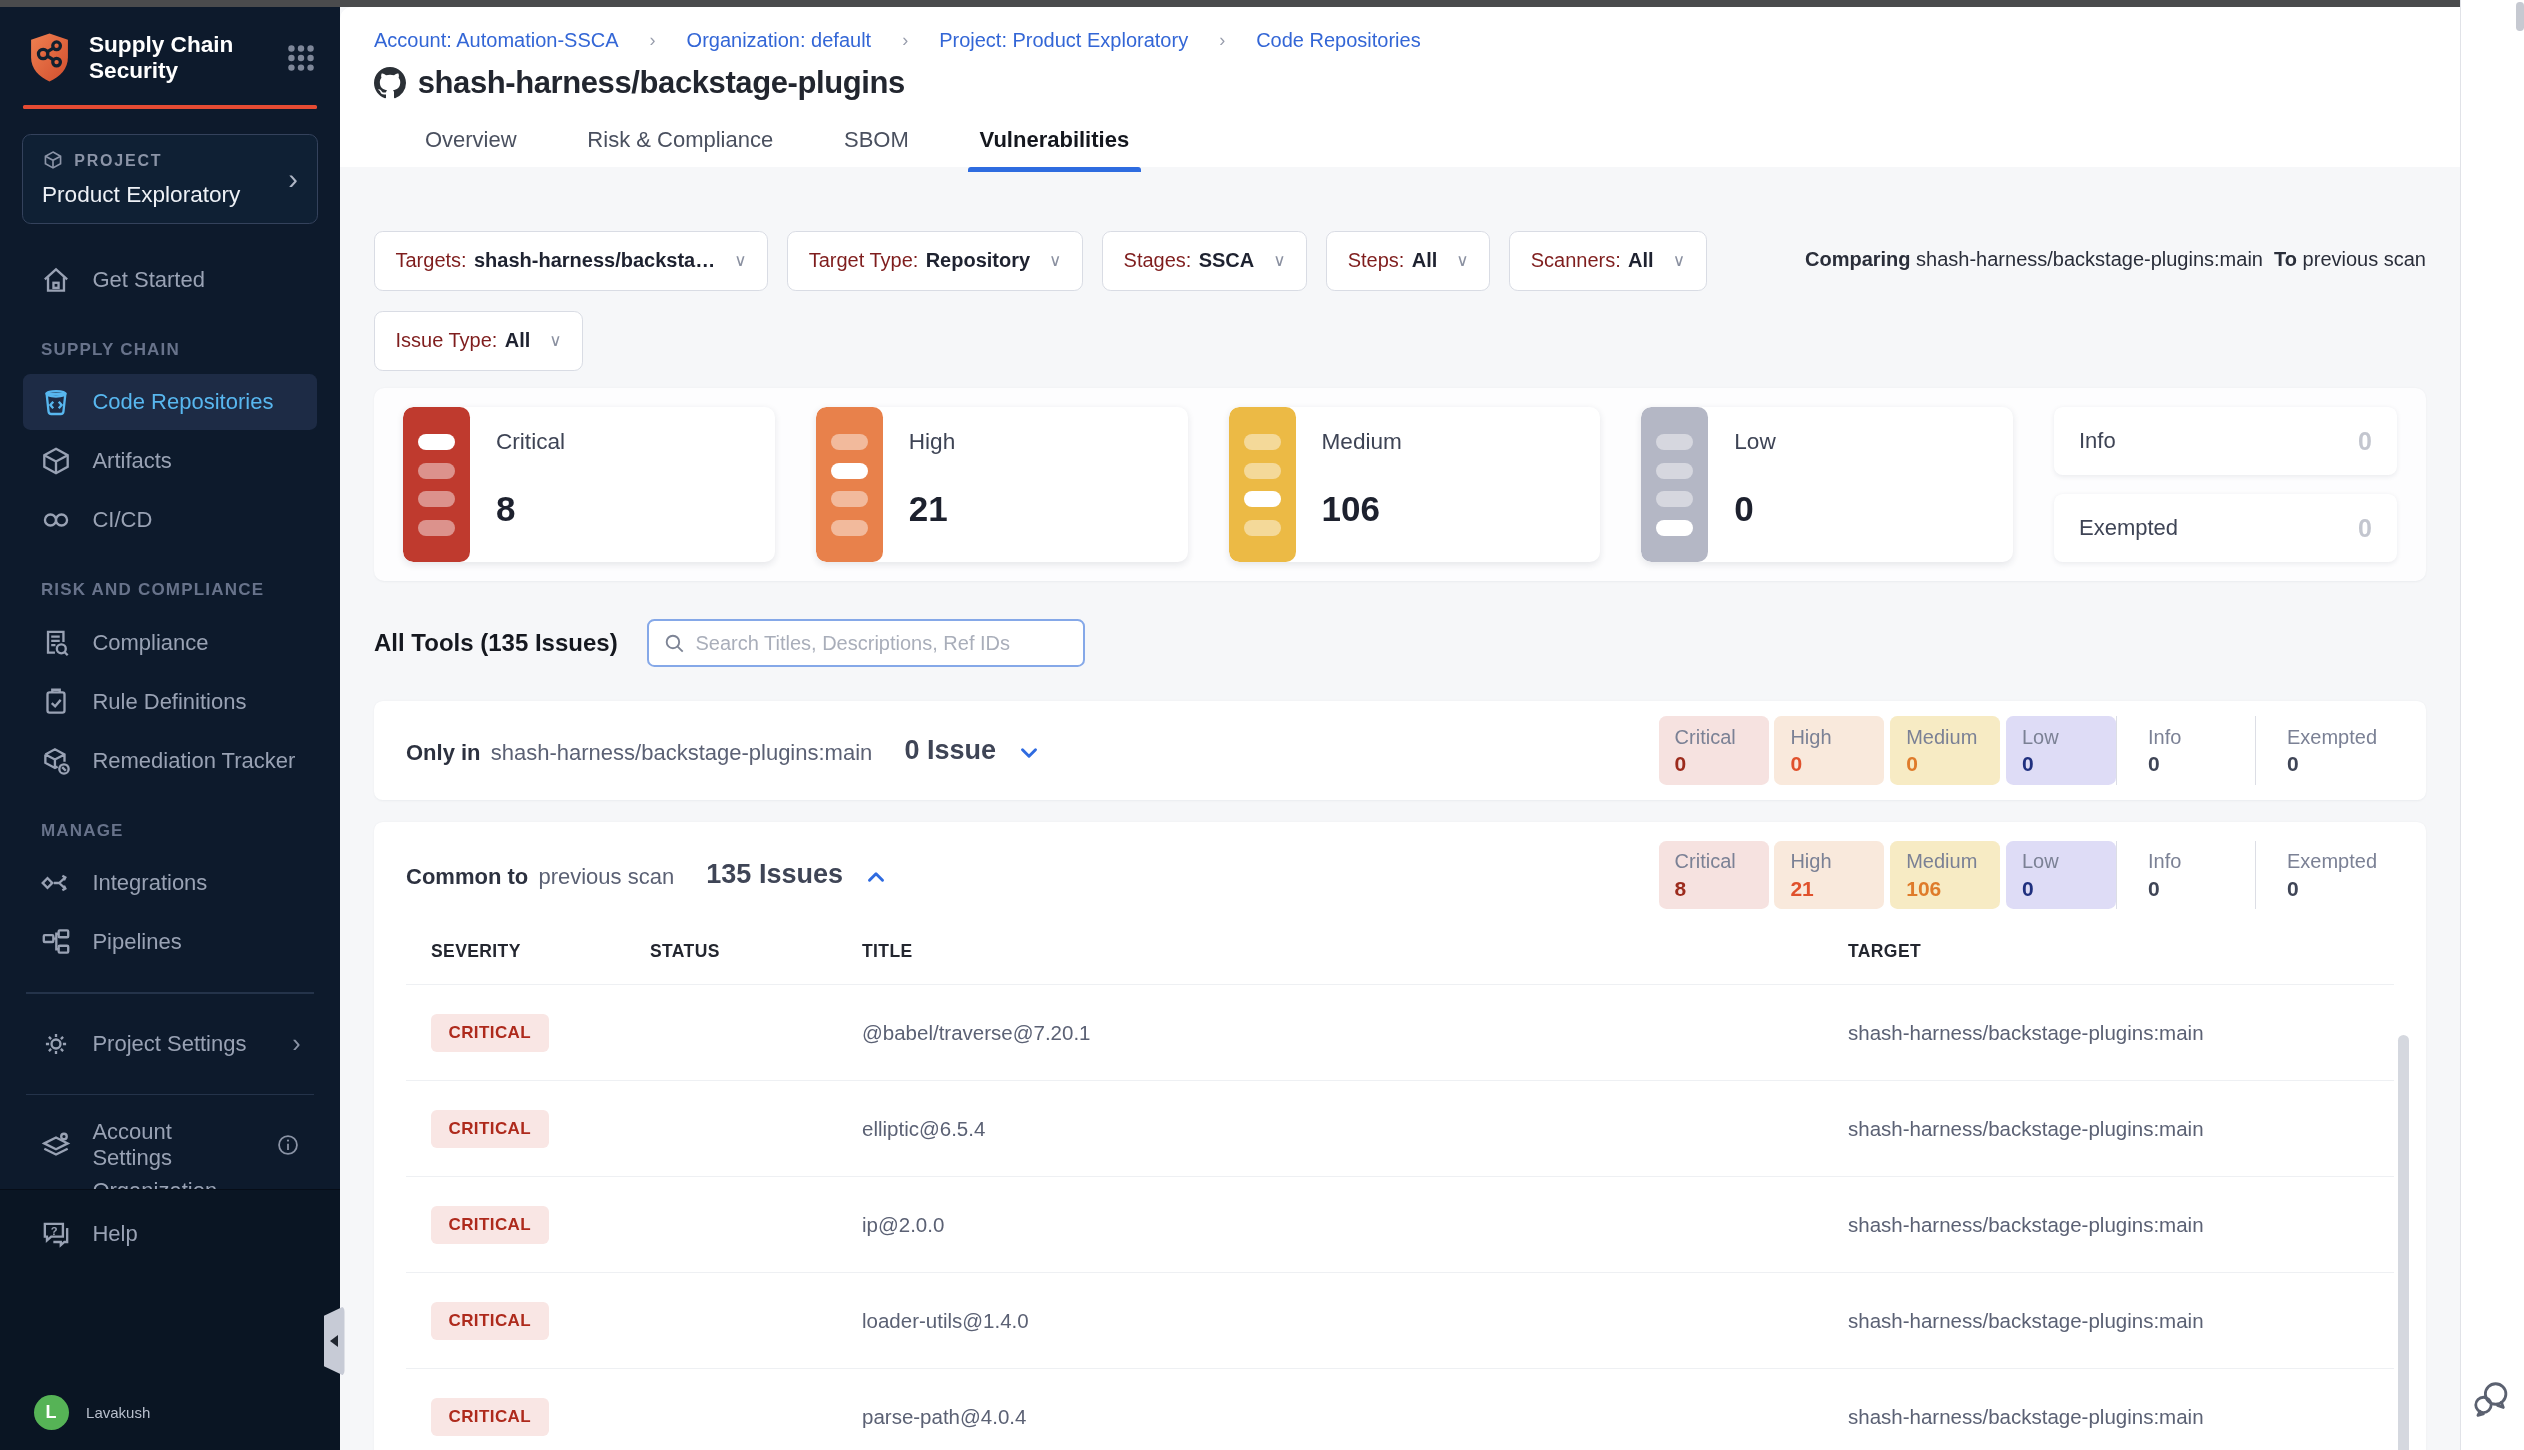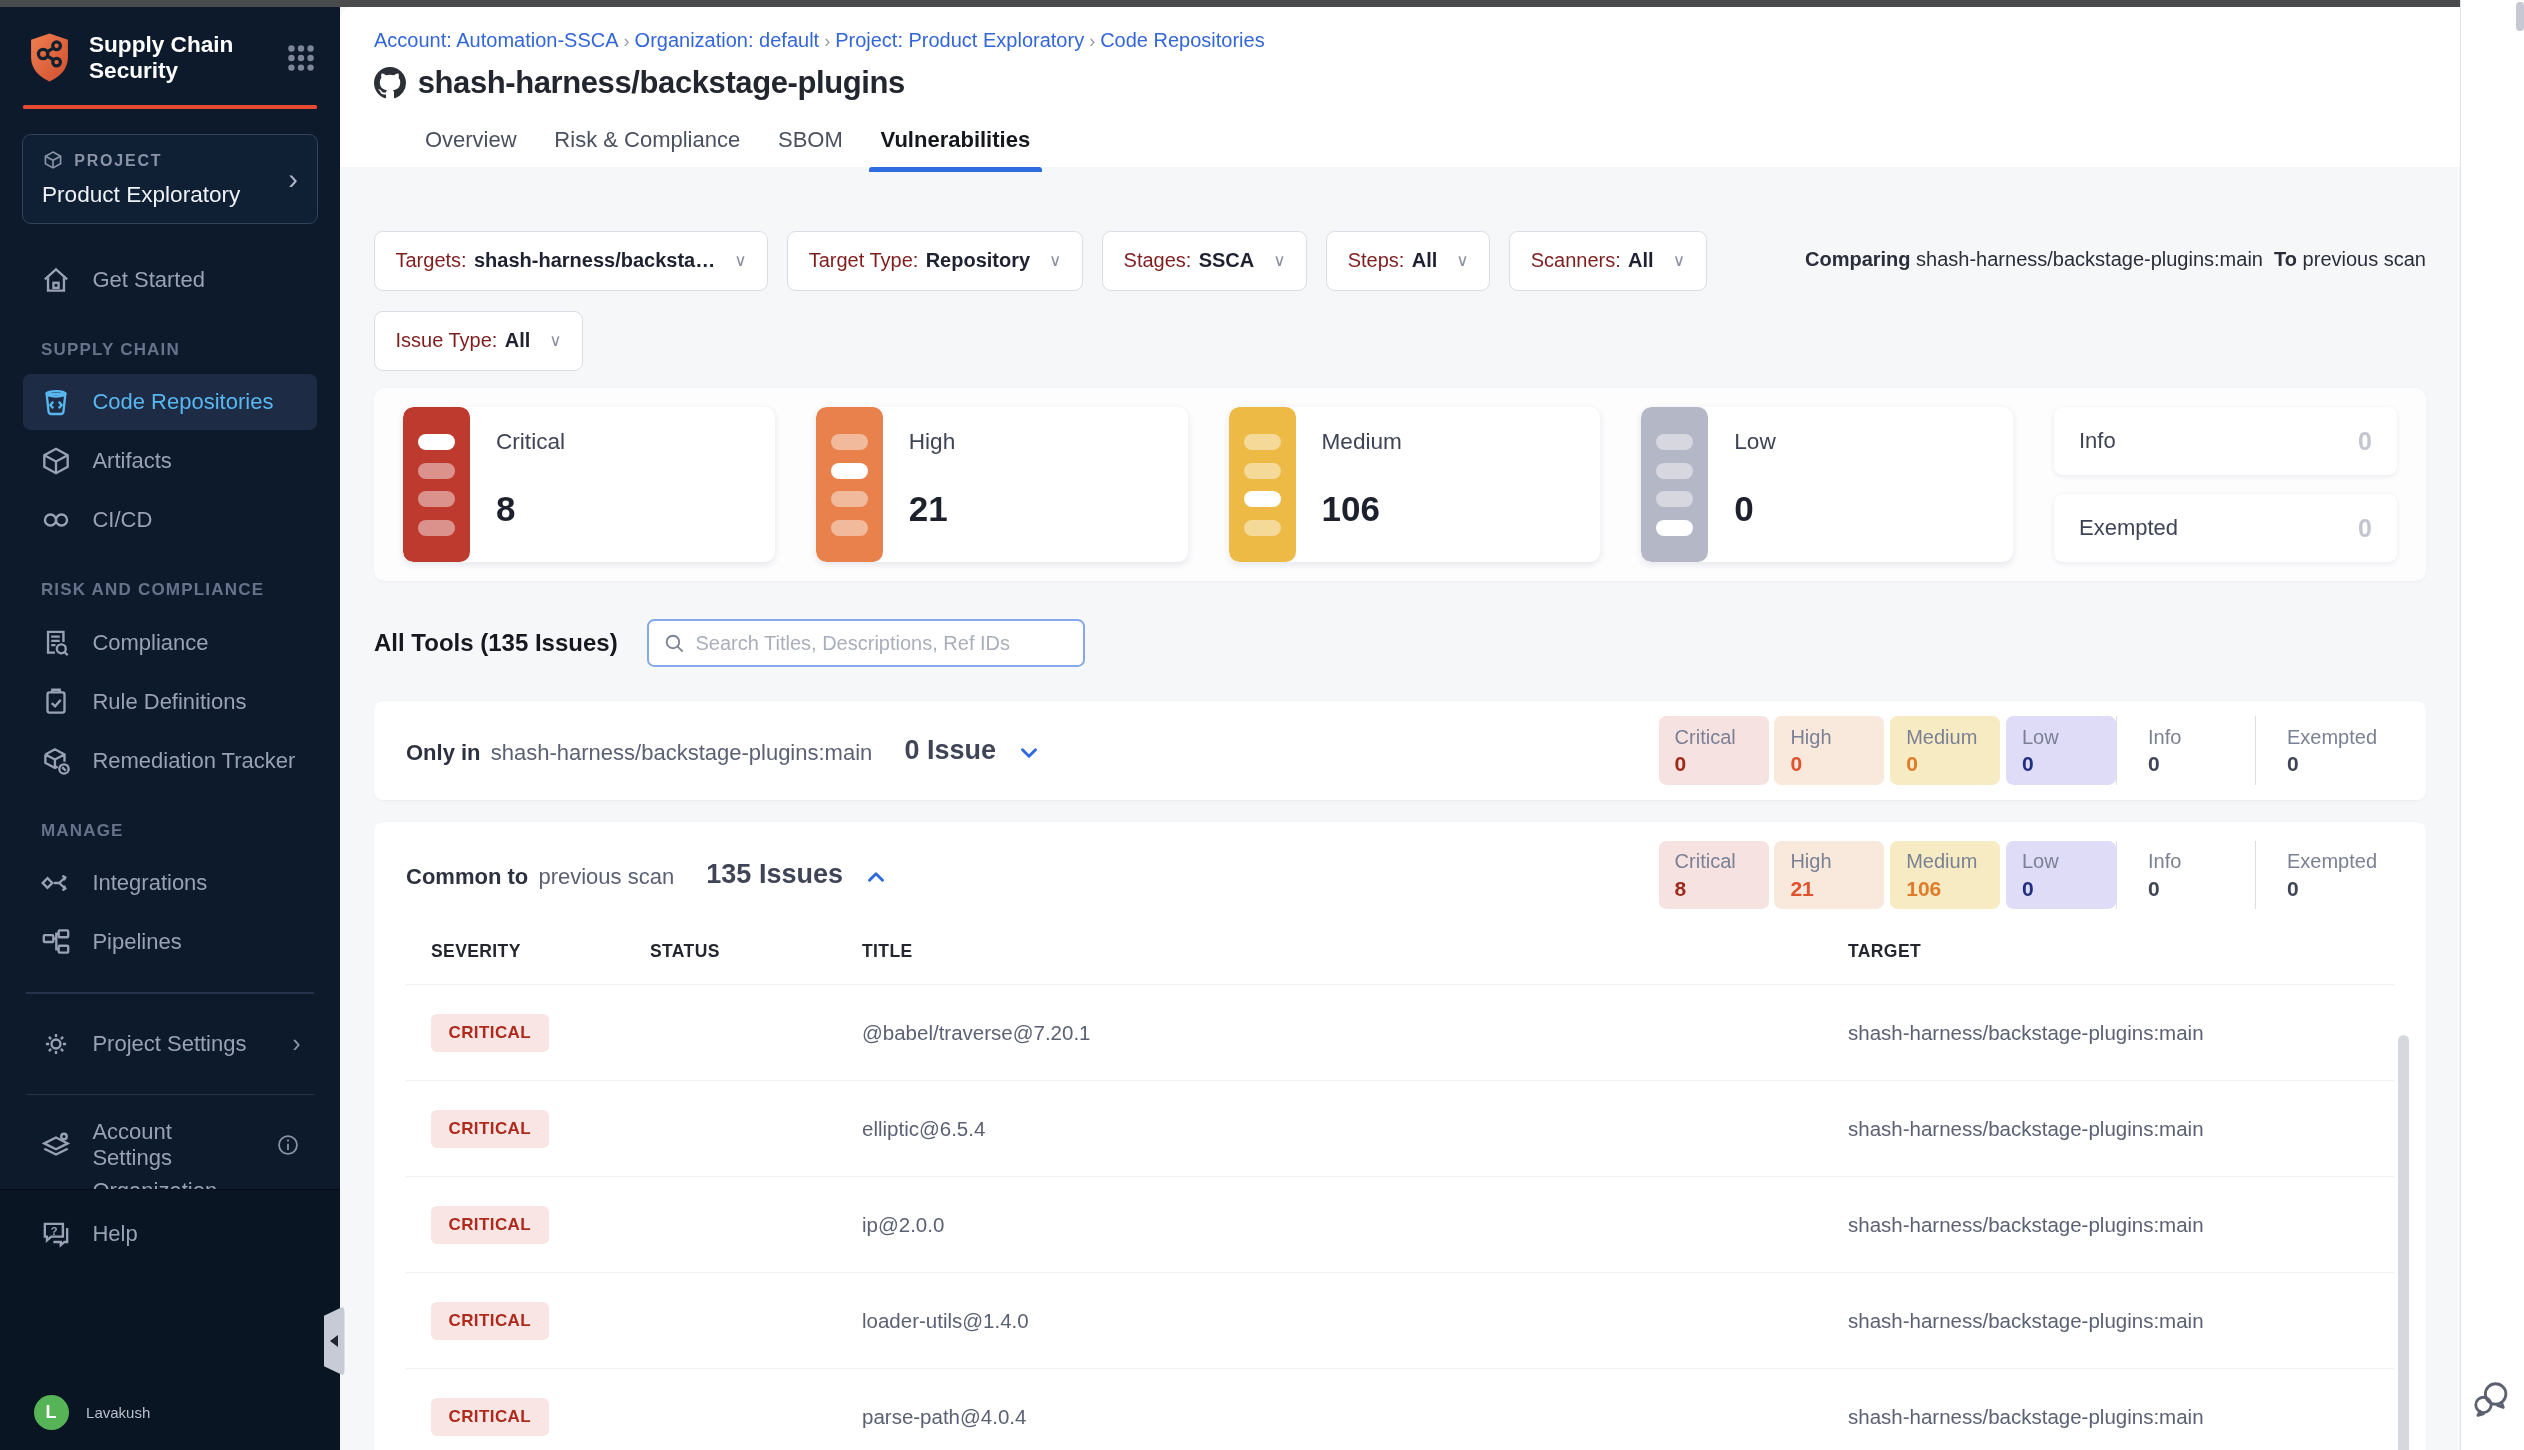--- a/index.html
+++ b/index.html
@@ -50,27 +50,27 @@
   .collapse-handle { position:absolute; left:324px; top:1306px; width:20.5px; height:70px; background:#c7cbd6;
                      border-radius:5.8px; z-index:25; cursor:pointer; display:flex; align-items:center; justify-content:center;
                      clip-path:polygon(0 14%, 100% 0, 100% 100%, 0 86%); }
   .collapse-handle .tri { width:0; height:0; border-top:6.6px solid transparent; border-bottom:6.6px solid transparent;
                           border-right:8.8px solid #20262f; }
 
   
   .main { position:absolute; left:340px; top:6.6px; width:2120px; height:1444px; background:#f6f7f9;
           border-top-left-radius:11.7px; overflow:hidden; z-index:10; }
   .page-header { background:#fff; padding:22px 35px 0 34px; height:160px; border-top-left-radius:11.7px; }
-  .breadcrumbs { display:flex; align-items:flex-end; gap:5px; font-size:20px; }
+  .breadcrumbs { display:flex; align-items:center; gap:31px; font-size:20px; }
   .crumb { color:#3366d6; cursor:pointer; }
   .crumb-sep { color:#989dac; font-size:18px; }
   .title-row { display:flex; align-items:center; gap:11.7px; margin-top:13px; }
   .gh-icon { width:32px; height:32px; }
   .page-title { font-size:31px; font-weight:700; color:#22262f; letter-spacing:-0.4px; }
-  .tabs { display:flex; gap:32px; margin-top:22px; margin-left:48px; }
+  .tabs { display:flex; gap:65px; margin-top:22px; margin-left:48px; }
   .tab { font-size:22px; color:#4a505f; padding:4.4px 2.9px 19px; position:relative; cursor:pointer; }
   .tab.active { color:#14171e; font-weight:700; }
   .tab.active::after { content:""; position:absolute; left:-8.8px; right:-8.8px; bottom:0; height:5.1px;
                        background:#2e6ce0; border-radius:2.9px 2.9px 0 0; }
 
   .content { padding:64px 34px 0; }
 
   .filters-wrap { display:flex; justify-content:space-between; align-items:flex-start; }
   .filters { display:flex; flex-wrap:wrap; gap:10.2px 19px; width:1388px; }
   .flex-break { flex-basis:100%; height:0; }

